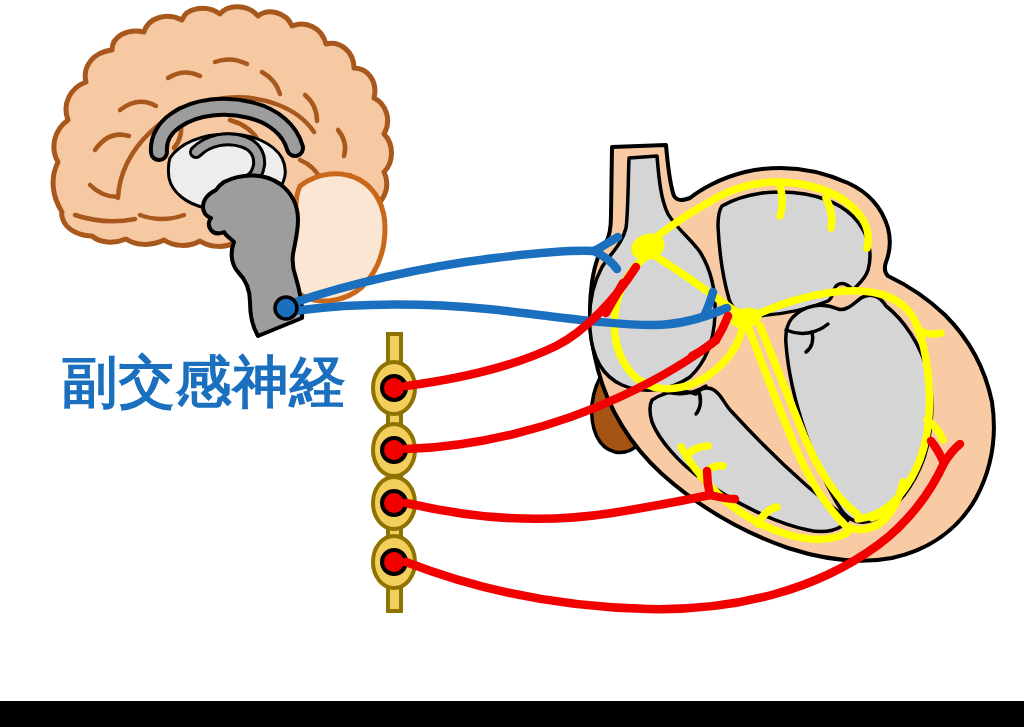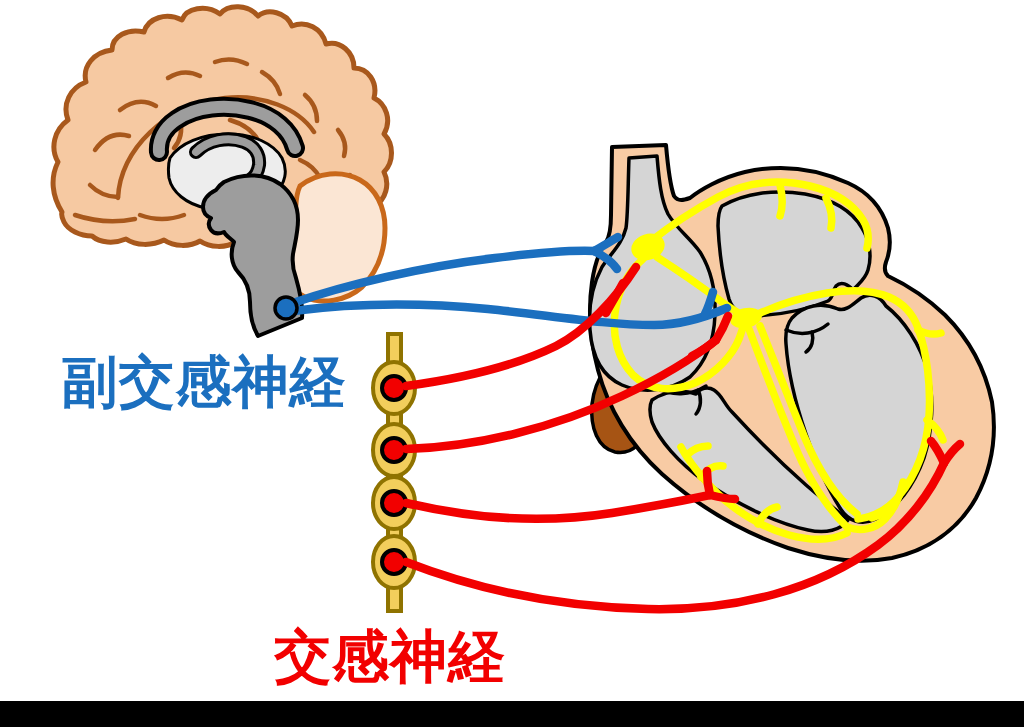--- a/index.html
+++ b/index.html
@@ -144,16 +144,15 @@
       <path class="symp" d="M710,495 C718,497 727,499 735,499"></path>
       <path class="symp" d="M406,562 C478,590 558,607 648,609 C738,611 818,589 878,545 C908,523 931,492 944,463"></path>
       <path class="symp" d="M944,463 C940,454 936,447 931,441"></path>
       <path class="symp" d="M944,463 C949,455 954,449 960,444"></path>
     </g>
   </svg>
 
   <div class="label label-parasym">
     <div>副交感神経</div>
   </div>
-  <div class="label label-sym">交感神経</div>
 
   <div class="letterbox"></div>
 </div>
 
 </body></html>

